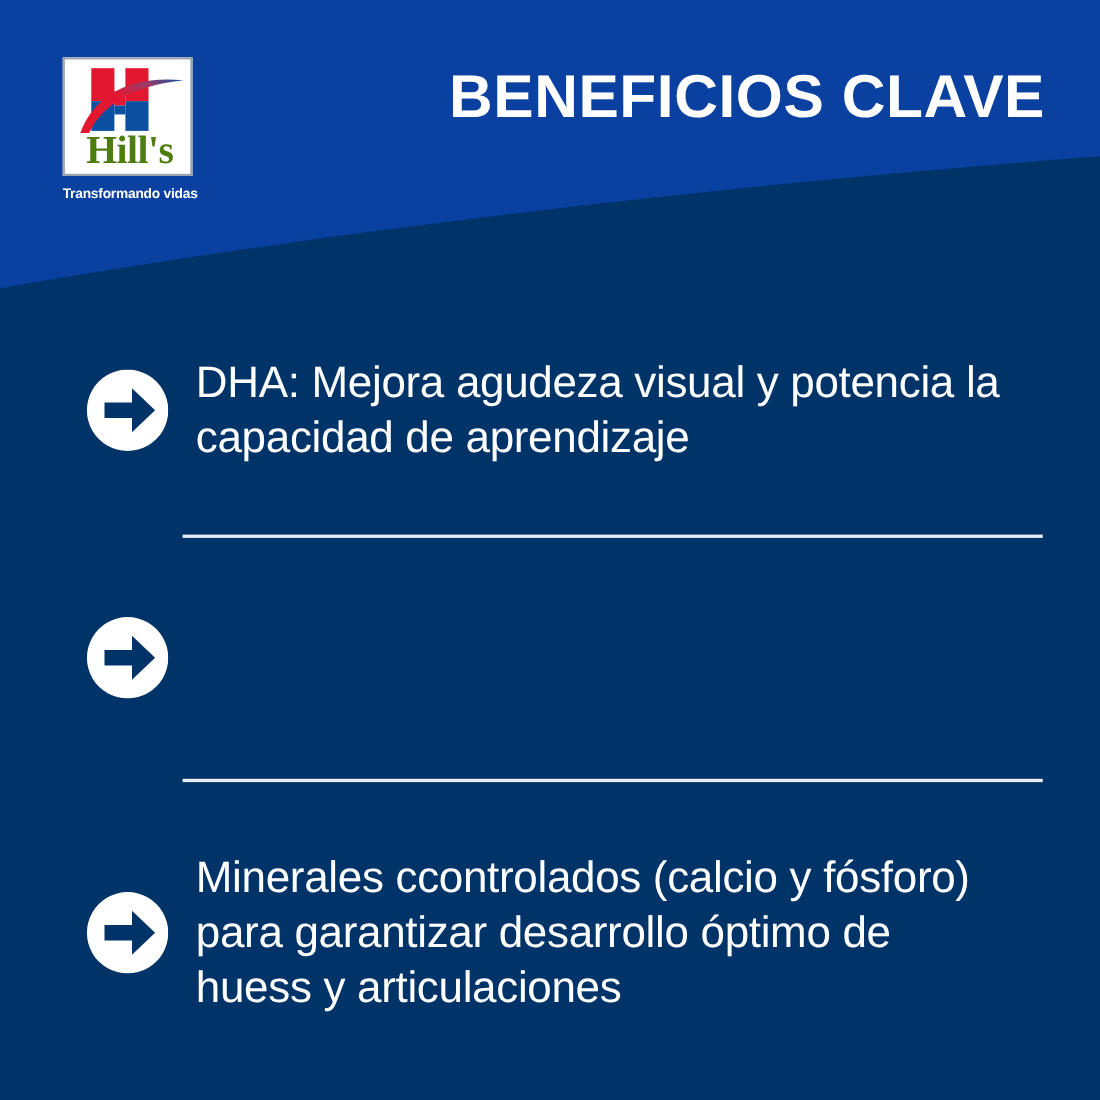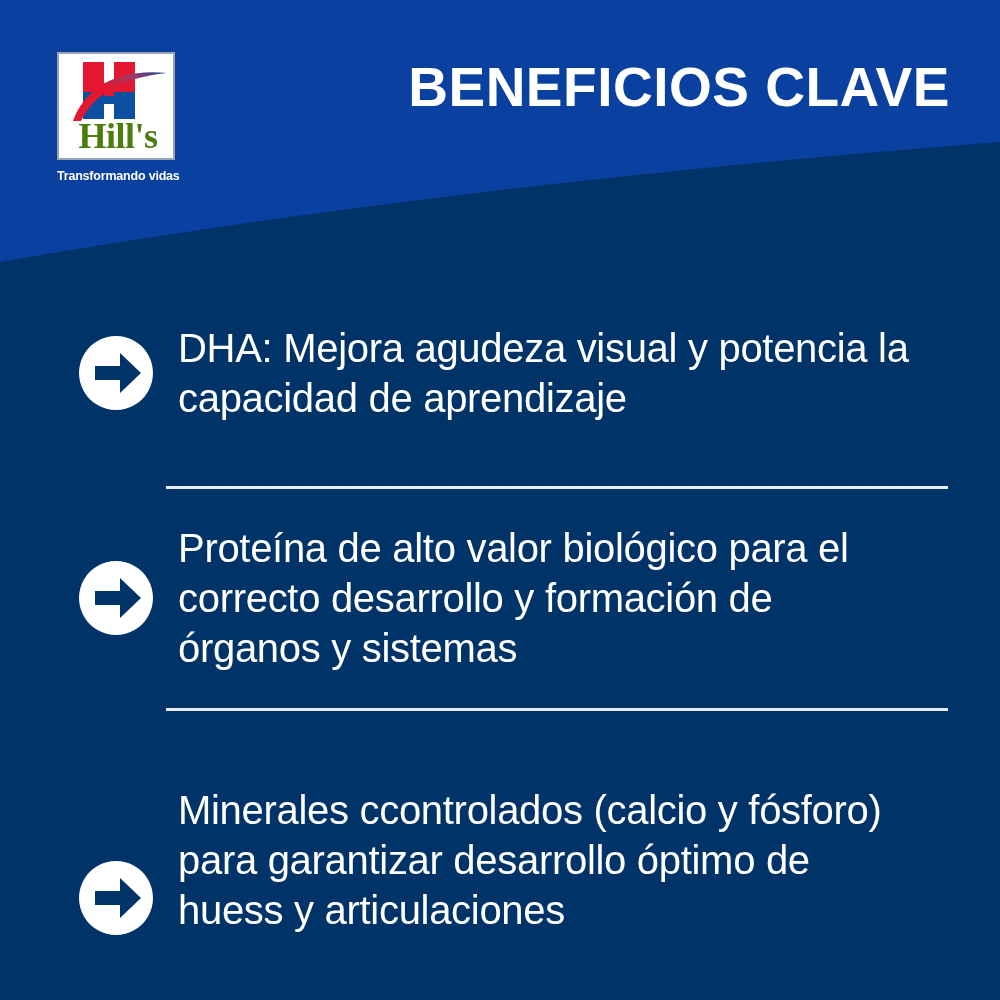--- a/index.html
+++ b/index.html
@@ -108,21 +108,21 @@
   }
   .benefit-row {
     position: absolute;
     left: 0;
     width: 1000px;
     display: flex;
     align-items: center;
   }
   .benefit-row.r0 { top: 15px;  height: 175px; }
   .benefit-row.r1 { top: 240px; height: 175px; }
-  .benefit-row.r2 { top: 490px; height: 175px; align-items: flex-end; }
+  .benefit-row.r2 { top: 490px; height: 175px; }
 
   .arrow-badge {
     position: relative;
     flex: 0 0 auto;
     width: 74px;
     height: 74px;
     margin-left: 79px;
   }
   .arrow-badge svg { display: block; }
 
@@ -205,21 +205,20 @@
 
     <div class="divider d0"></div>
 
     <div class="benefit-row r1">
       <div class="arrow-badge">
         <svg width="74" height="74" viewBox="0 0 74 74">
           <path fill-rule="evenodd" d="M37,0 A37,37 0 1,1 36.99,0 Z
                    M16,30 L41,30 L41,17 L62,37 L41,57 L41,44 L16,44 Z" fill="#ffffff"></path>
         </svg>
       </div>
-      <div class="benefit-text">Proteína de alto valor biológico para el correcto desarrollo y formación de órganos y sistemas</div>
     </div>
 
     <div class="divider d1"></div>
 
     <div class="benefit-row r2">
       <div class="arrow-badge">
         <svg width="74" height="74" viewBox="0 0 74 74">
           <path fill-rule="evenodd" d="M37,0 A37,37 0 1,1 36.99,0 Z
                    M16,30 L41,30 L41,17 L62,37 L41,57 L41,44 L16,44 Z" fill="#ffffff"></path>
         </svg>

